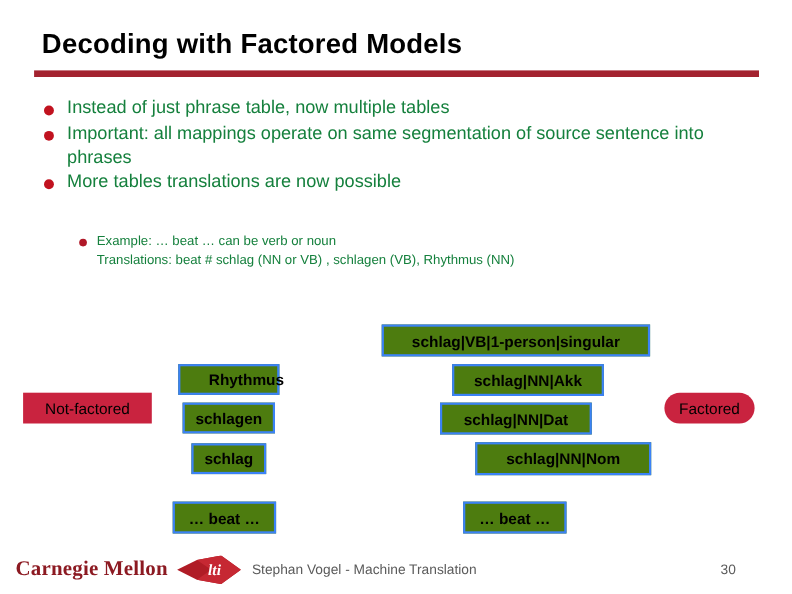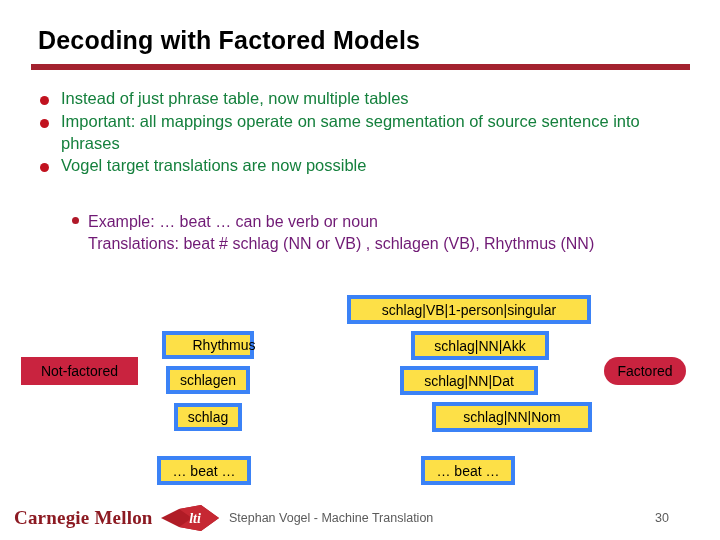--- a/index.html
+++ b/index.html
@@ -80,47 +80,48 @@
   .sub-dot {
     flex: 0 0 auto;
     width: 7px;
     height: 7px;
     border-radius: 50%;
     background: #B01828;
     margin-top: 6px;
     margin-right: 9px;
   }
   .sub-text {
-    font-size: 16px;
-    color: #701a75;
+    font-size: 12px;
+    color: #15803d;
     line-height: 1.38;
     white-space: nowrap;
   }
 
   
   .diagram {
     position: absolute;
     left: 0;
     top: 0;
     width: 720px;
     height: 540px;
     pointer-events: none;
   }
   .node {
     position: absolute;
     box-sizing: border-box;
-    border: 4px solid #3b82f6;
-    background: #fde047;
+    border: 2px solid #3b82f6;
+    background: #4d7c0f;
     display: flex;
     align-items: center;
     justify-content: center;
     font-size: 14px;
     color: #000000;
     white-space: nowrap;
     pointer-events: auto;
+    font-weight: bold;
   }
   .tag {
     position: absolute;
     box-sizing: border-box;
     background: #C9233F;
     display: flex;
     align-items: center;
     justify-content: center;
     font-size: 14px;
     color: #000000;
@@ -203,21 +204,21 @@
     <div class="bullet-row">
       <span class="bullet-dot"></span>
       <span class="bullet-text">Instead of just phrase table, now multiple tables</span>
     </div>
     <div class="bullet-row">
       <span class="bullet-dot"></span>
       <span class="bullet-text">Important: all mappings operate on same segmentation of source sentence into phrases</span>
     </div>
     <div class="bullet-row">
       <span class="bullet-dot"></span>
-      <span class="bullet-text">Vogel target translations are now possible</span>
+      <span class="bullet-text">More tables translations are now possible</span>
     </div>
   </div>
 
   <div class="subbullets">
     <div class="sub-row">
       <span class="sub-dot"></span>
       <span>
         <div class="sub-text">Example: … beat …  can be verb or noun</div>
         <div class="sub-text">Translations:  beat # schlag (NN or VB) , schlagen (VB), Rhythmus (NN)</div>
       </span>

